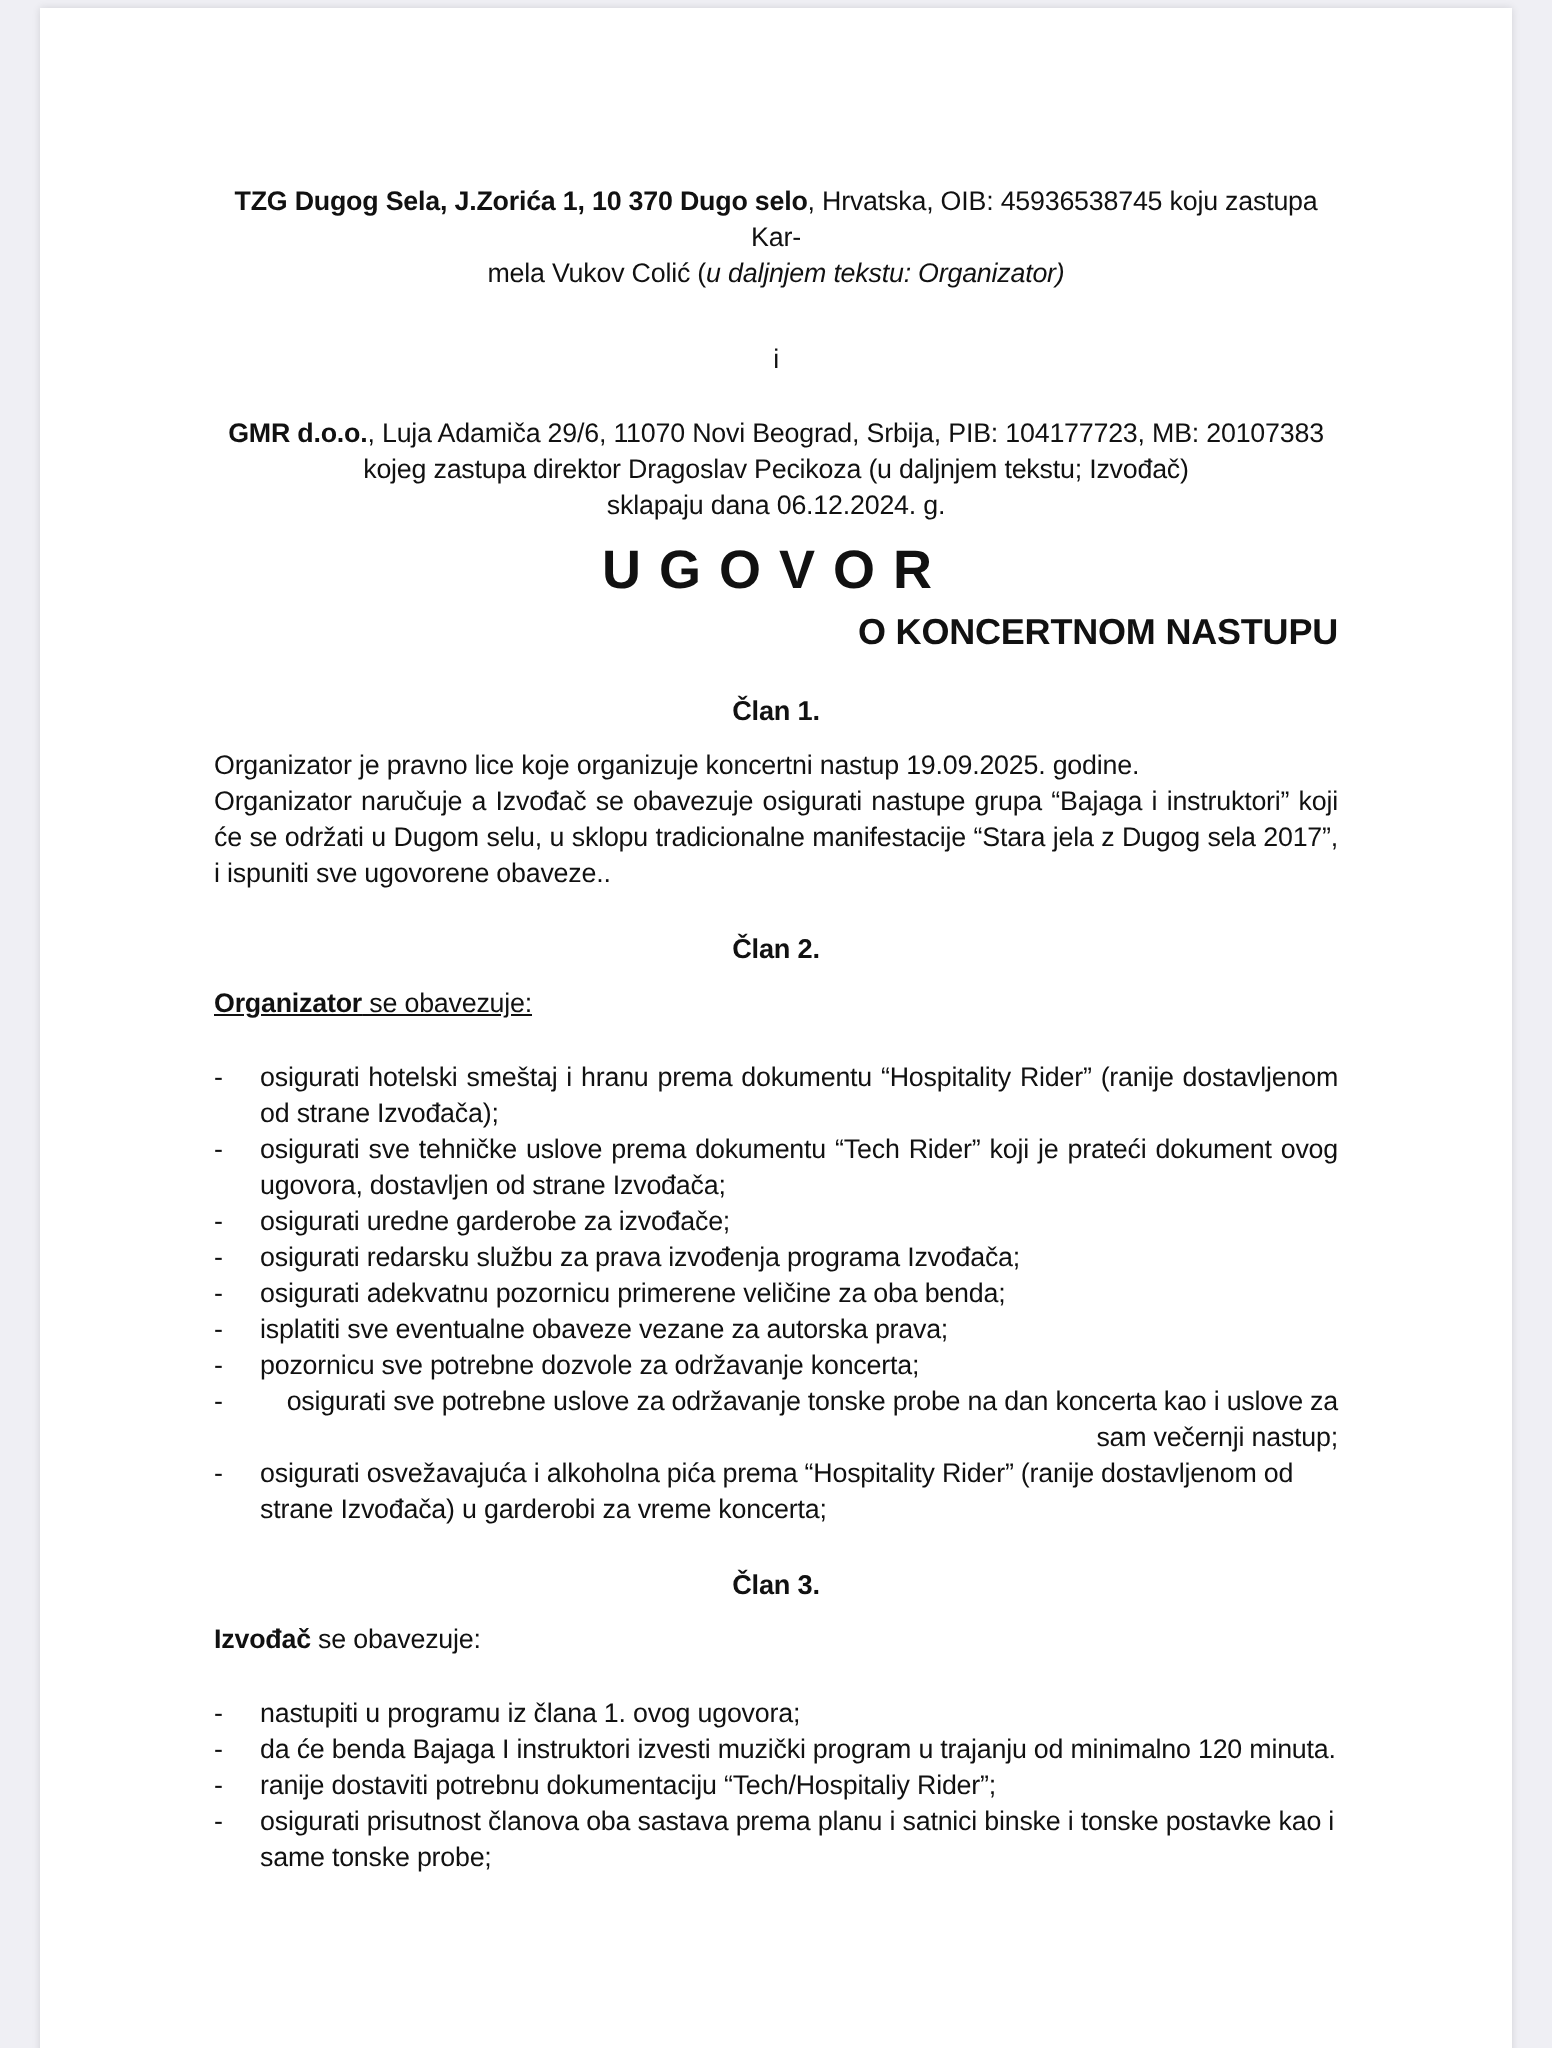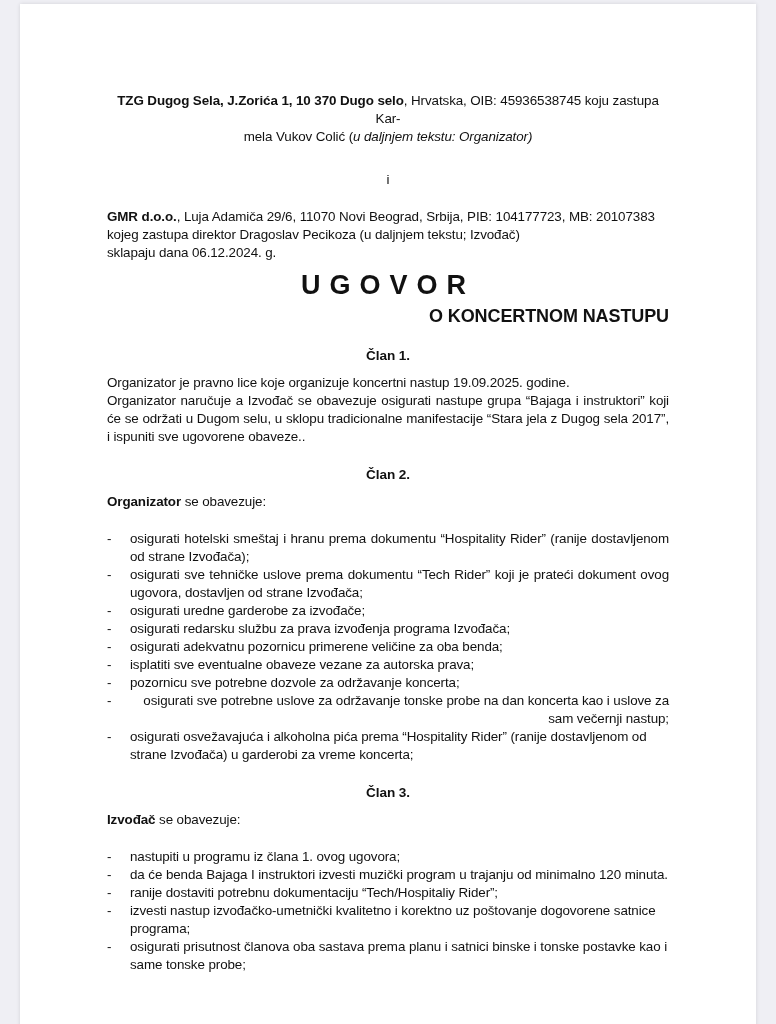--- a/index.html
+++ b/index.html
@@ -79,35 +79,35 @@
 <div class="page">
   <div class="content">
 
     <p class="p justify" style="text-align:center;">
       <b>TZG Dugog Sela, J.Zorića 1, 10 370 Dugo selo</b><span>, Hrvatska, OIB: 45936538745 koju zastupa Kar-</span><br>
       <span>mela Vukov Colić (</span><i>u daljnjem tekstu: Organizator)</i>
     </p>
 
     <p class="p center" style="margin-top:25px;">i</p>
 
-    <p class="p" style="margin-top:19px;">
+    <p class="p" style="margin-top:19px;text-align:center;">
       <b>GMR d.o.o.</b><span>, Luja Adamiča 29/6, 11070 Novi Beograd, Srbija, PIB: 104177723, MB: 20107383</span><br>
       <span>kojeg zastupa direktor Dragoslav Pecikoza (u daljnjem tekstu; Izvođač)</span><br>
       <span>sklapaju dana 06.12.2024. g.</span>
     </p>
 
     <div class="title">UGOVOR</div>
     <div class="subtitle">O KONCERTNOM NASTUPU</div>
 
     <div class="clan" style="margin-top:22px;">Član 1.</div>
     <p class="p" style="margin-top:9px;">Organizator je pravno lice koje organizuje koncertni nastup  19.09.2025. godine.</p>
     <p class="p justify">Organizator naručuje a Izvođač se obavezuje osigurati nastupe grupa “Bajaga i instruktori” koji će se održati u Dugom selu, u sklopu tradicionalne manifestacije “Stara jela z Dugog sela 2017”, i ispuniti sve ugovorene obaveze..</p>
 
     <div class="clan" style="margin-top:20px;">Član 2.</div>
-    <p class="p" style="margin-top:9px;">
+    <p class="p" style="margin-top:9px;text-decoration:underline;">
       <b>Organizator</b><span> se obavezuje:</span>
     </p>
     <ul class="dash" style="margin-top:19px;">
       <li>osigurati hotelski smeštaj i hranu prema dokumentu “Hospitality Rider” (ranije dostavljenom od strane Izvođača);</li>
       <li>osigurati sve tehničke uslove prema dokumentu “Tech Rider” koji je prateći dokument ovog ugovora, dostavljen od strane Izvođača;</li>
       <li>osigurati uredne garderobe za izvođače;</li>
       <li>osigurati redarsku službu za prava izvođenja programa Izvođača;</li>
       <li>osigurati adekvatnu pozornicu primerene veličine za oba benda;</li>
       <li>isplatiti sve eventualne obaveze vezane za autorska prava;</li>
       <li>pozornicu sve potrebne dozvole za održavanje koncerta;</li>
@@ -116,18 +116,17 @@
     </ul>
 
     <div class="clan" style="margin-top:20px;">Član 3.</div>
     <p class="p" style="margin-top:9px;">
       <b>Izvođač</b><span> se obavezuje:</span>
     </p>
     <ul class="dash" style="margin-top:19px;">
       <li>nastupiti u programu iz člana 1. ovog ugovora;</li>
       <li>da će benda Bajaga I instruktori izvesti muzički program u trajanju od  minimalno 120 minuta.</li>
       <li>ranije dostaviti potrebnu dokumentaciju “Tech/Hospitaliy Rider”;</li>
-      <li style="text-align:left;">izvesti nastup izvođačko-umetnički kvalitetno i korektno uz poštovanje dogovorene satnice programa;</li>
       <li style="text-align:left;">osigurati prisutnost članova oba sastava prema planu i satnici binske i tonske postavke kao i same tonske probe;</li>
     </ul>
 
   </div>
 </div>
 
 </body></html>

